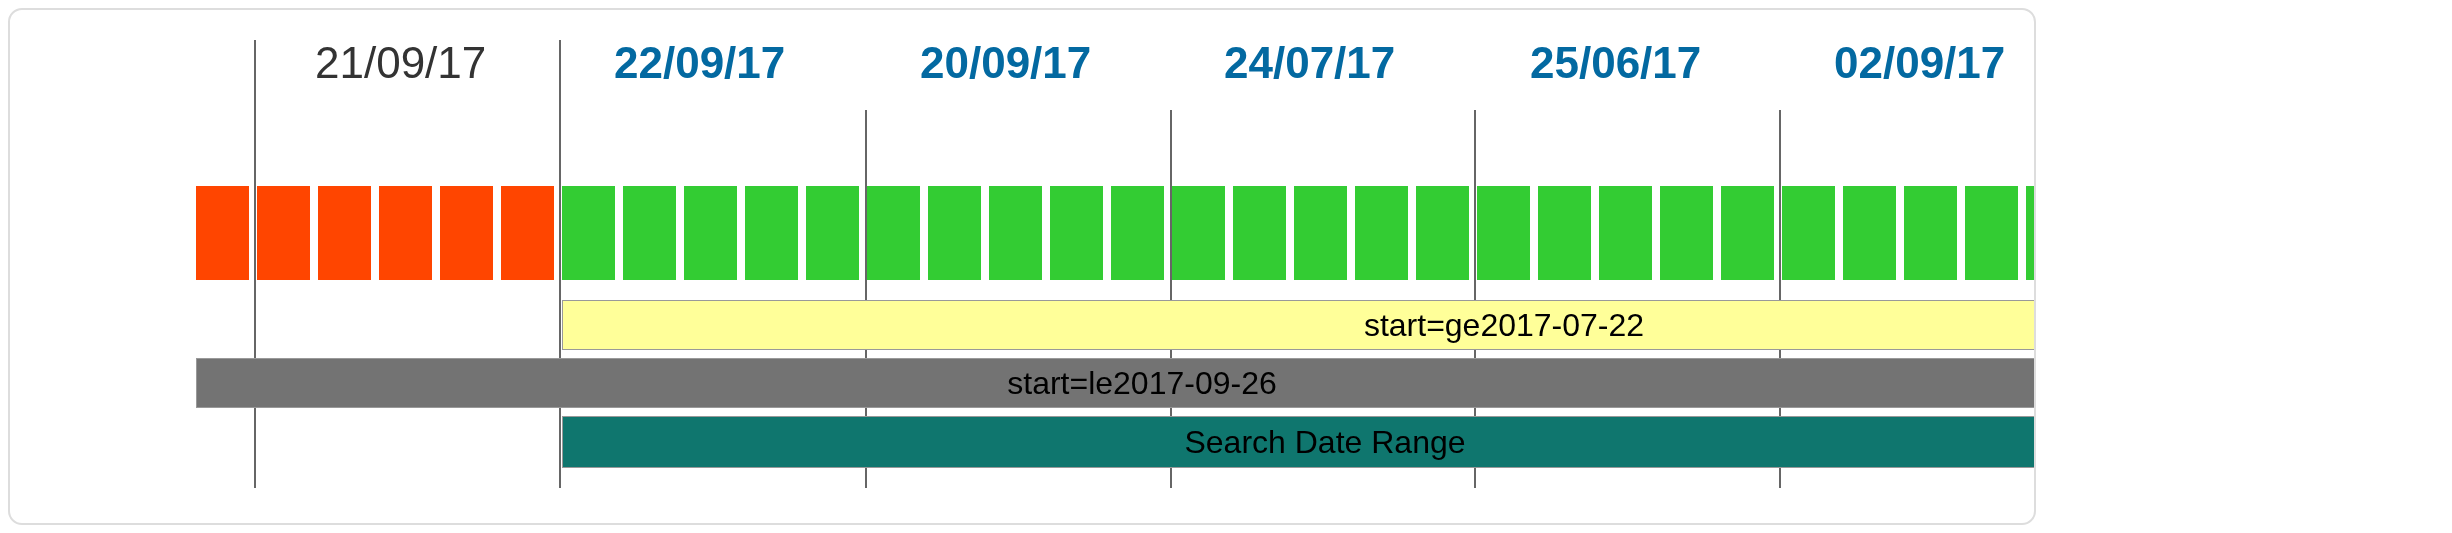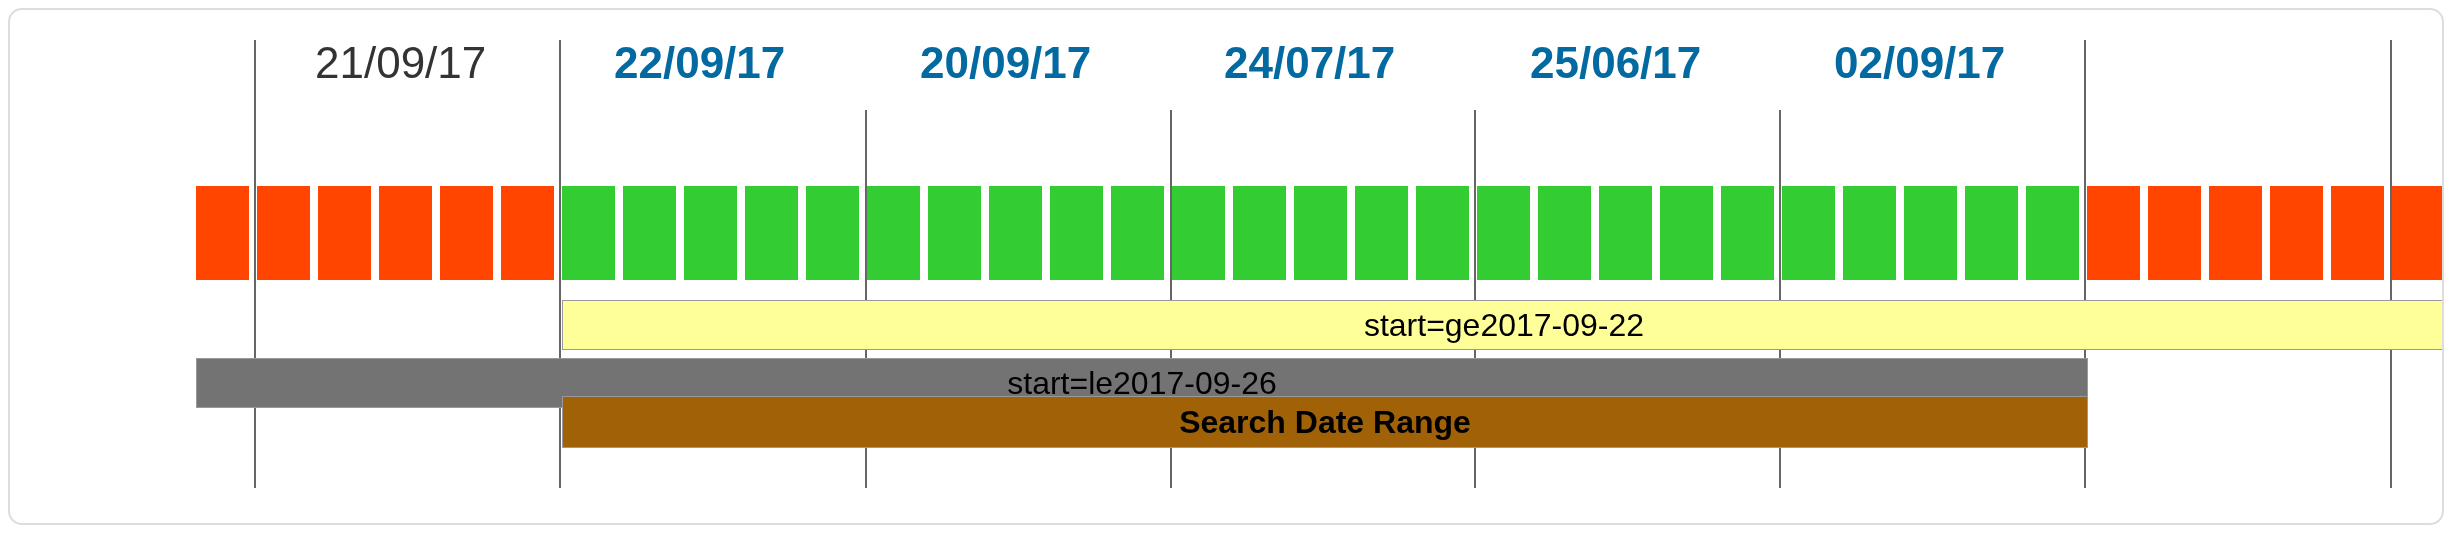--- a/index.html
+++ b/index.html
@@ -3,21 +3,21 @@
 <meta charset="utf-8">
 <style>
   * { box-sizing: border-box; }
   body {
     margin: 0;
     padding: 8px;
     font-family: Arial, Helvetica, sans-serif;
     background: #fff;
   }
   .frame {
-    width: 2436px;
+    width: 2028px;
     height: 517px;
     border: 2px solid #ddd;
     border-radius: 14px;
     position: relative;
     overflow: hidden;
   }
   .gridline {
     position: absolute;
     top: 0;
     width: 2px;
@@ -48,21 +48,21 @@
     position: absolute;
     height: 50px;
     border: 1px solid #999;
     font-size: 32px;
     display: flex;
     align-items: center;
     justify-content: center;
   }
   .bar.yellow { background: #ffff99; top: 290px; }
   .bar.cyan   { background: #737373; top: 348px; }
-  .bar.purple { background: #a16207; top: 386px; font-weight: bold; height: 52px; }
+  .bar.purple { background: #0f766e; top: 406px; font-weight: normal; height: 52px; }
 </style>
 </head>
 <body>
 
 <div class="frame">
 
   <div class="gridline" style="left:244px;  top:30px; height:448px;"></div>
   <div class="gridline" style="left:549px;  top:30px; height:448px;"></div>
   <div class="gridline" style="left:855px;  top:100px;height:378px;"></div>
   <div class="gridline" style="left:1160px; top:100px;height:378px;"></div>
@@ -112,21 +112,21 @@
       <div class="block green" style="width: 53px;"></div>
       <div class="block orange" style="width: 53px;"></div>
       <div class="block orange" style="width: 53px;"></div>
       <div class="block orange" style="width: 53px;"></div>
       <div class="block orange" style="width: 53px;"></div>
       <div class="block orange" style="width: 53px;"></div>
       <div class="block orange" style="width: 53px;"></div>
     </div>
 
   <div class="bar yellow" style="left:552px;  width:1884px;">
-    <span>start=ge2017-09-22</span>
+    <span>start=ge2017-07-22</span>
   </div>
   <div class="bar cyan" style="left:186px;  width:1892px;">
     <span>start=le2017-09-26</span>
   </div>
   <div class="bar purple" style="left:552px;  width:1526px;">
     <span>Search Date Range</span>
   </div>
 
 </div>
 

